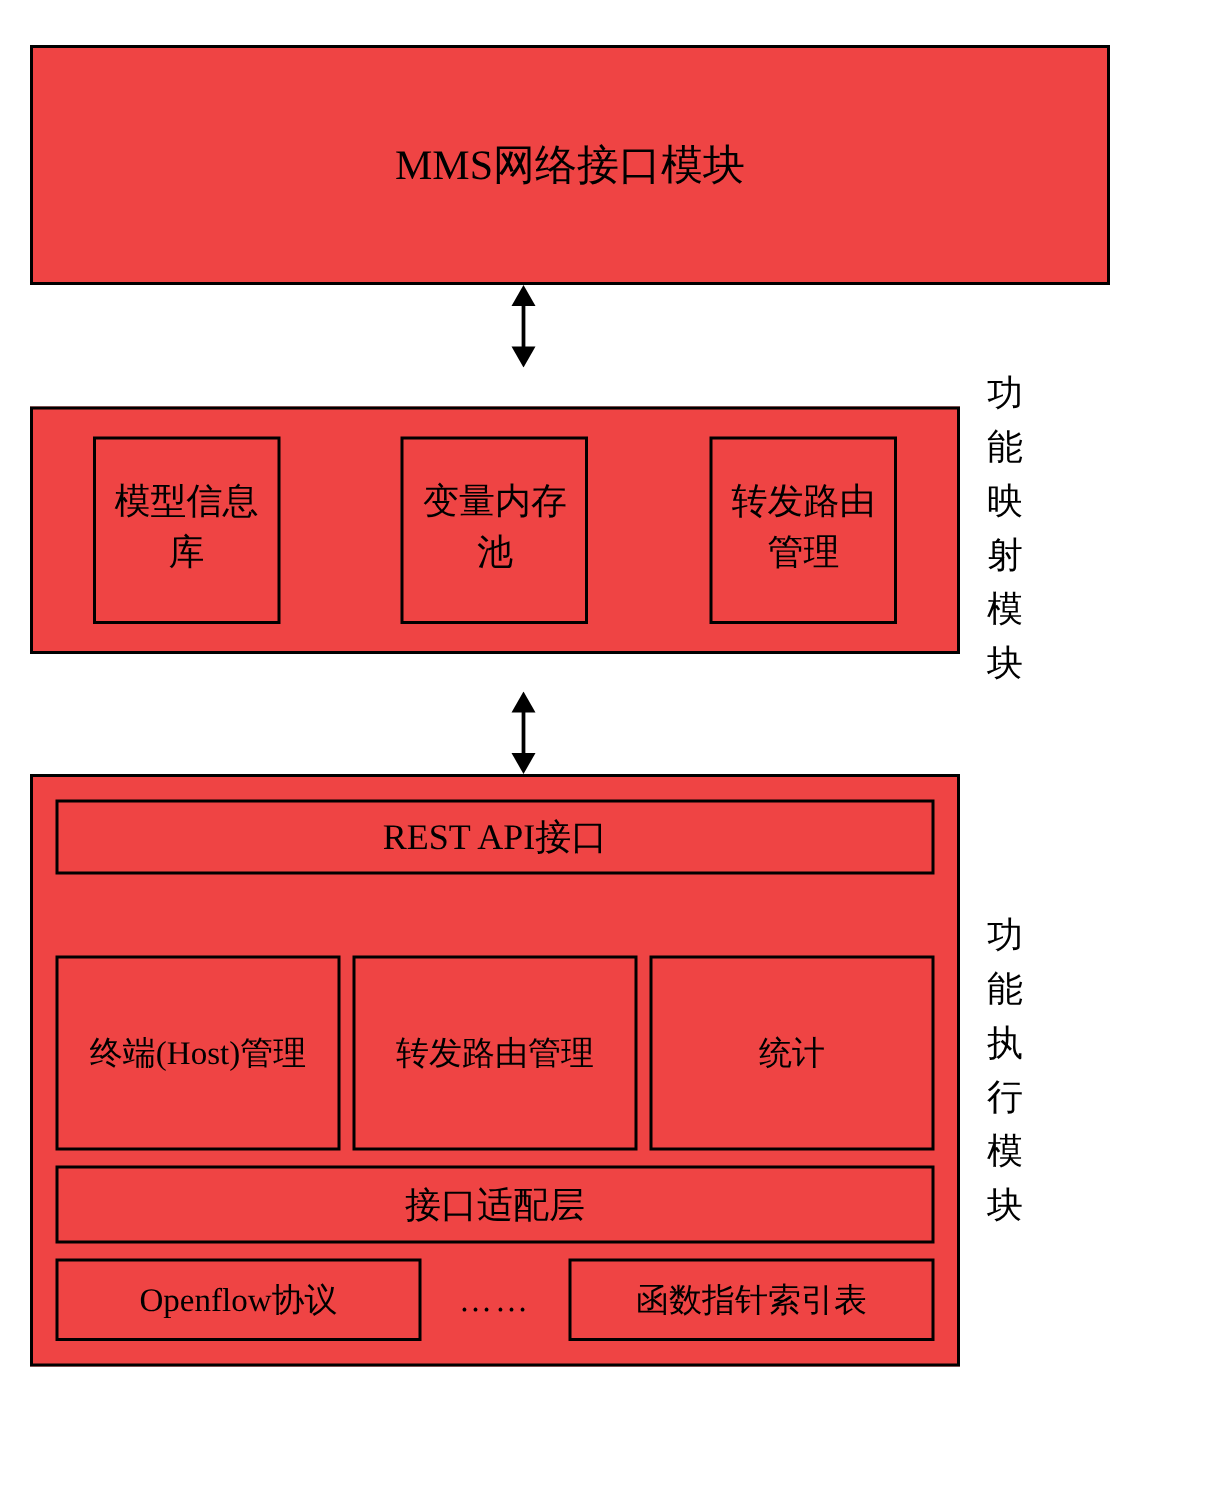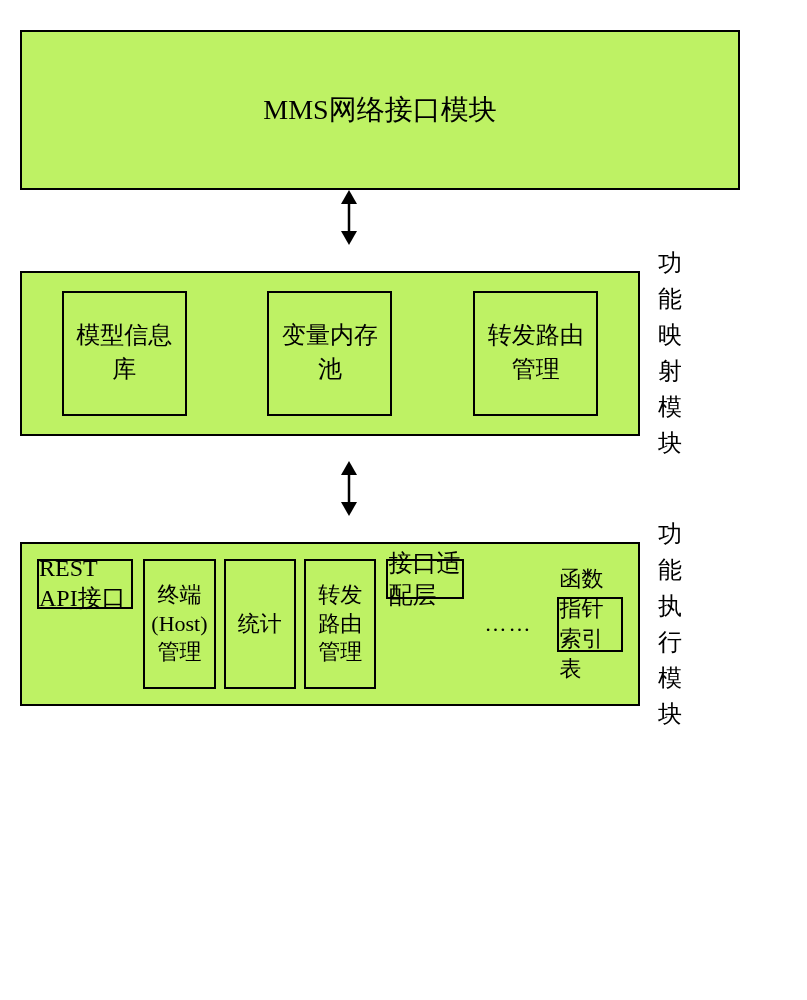--- a/index.html
+++ b/index.html
@@ -18,21 +18,21 @@
       flex-direction: column;
       align-items: center;
     }
     .module-row {
       display: flex;
       align-items: center;
       width: 100%;
     }
     .module-box {
       border: 2px solid #000;
-      background: #bef264;
+      background: #ef4444;
     }
     .top-module {
       width: 720px;
       height: 160px;
       display: flex;
       align-items: center;
       justify-content: center;
       font-size: 28px;
     }
     .mapping-module {
@@ -59,51 +59,52 @@
       font-size: 24px;
       line-height: 1.5;
       margin-left: 15px;
       text-align: center;
       width: 30px;
     }
     .exec-module {
       width: 620px;
       padding: 15px 15px;
       display: flex;
-      flex-direction: row;
+      flex-direction: column;
       gap: 10px;
     }
     .rest-api {
       border: 2px solid #000;
       height: 50px;
       display: flex;
       align-items: center;
       justify-content: center;
       font-size: 24px;
     }
     .mgmt-row {
       display: flex;
       gap: 8px;
       justify-content: flex-end;
+      margin-top: 44px;
     }
     .mgmt-item {
       border: 2px solid #000;
       flex: 1;
       height: 130px;
       display: flex;
       align-items: center;
       justify-content: center;
       text-align: center;
       font-size: 22px;
       line-height: 1.3;
       padding: 5px;
     }
     .adapter-layer {
       border: 2px solid #000;
-      height: 40px;
+      height: 52px;
       display: flex;
       align-items: center;
       justify-content: center;
       font-size: 24px;
     }
     .protocol-row {
       display: flex;
       gap: 15px;
       align-items: center;
       justify-content: space-between;
@@ -182,30 +183,33 @@
   <div class="module-row">
     <div class="module-box exec-module">
       <div class="rest-api">
         <span>REST API接口</span>
       </div>
       <div class="mgmt-row">
         <div class="mgmt-item">
           <span>终端(Host)管理</span>
         </div>
         <div class="mgmt-item">
+          <span>转发路由管理</span>
+        </div>
+        <div class="mgmt-item">
           <span>统计</span>
-        </div>
-        <div class="mgmt-item">
-          <span>转发路由管理</span>
         </div>
       </div>
       <div class="adapter-layer">
         <span>接口适配层</span>
       </div>
       <div class="protocol-row">
+        <div class="protocol-item">
+          <span>Openflow协议</span>
+        </div>
         <div class="protocol-dots">
           <span>……</span>
         </div>
         <div class="protocol-item">
           <span>函数指针索引表</span>
         </div>
       </div>
     </div>
     <div class="side-label">
       <span id="exec-label-text">功<br>能<br>执<br>行<br>模<br>块</span>

